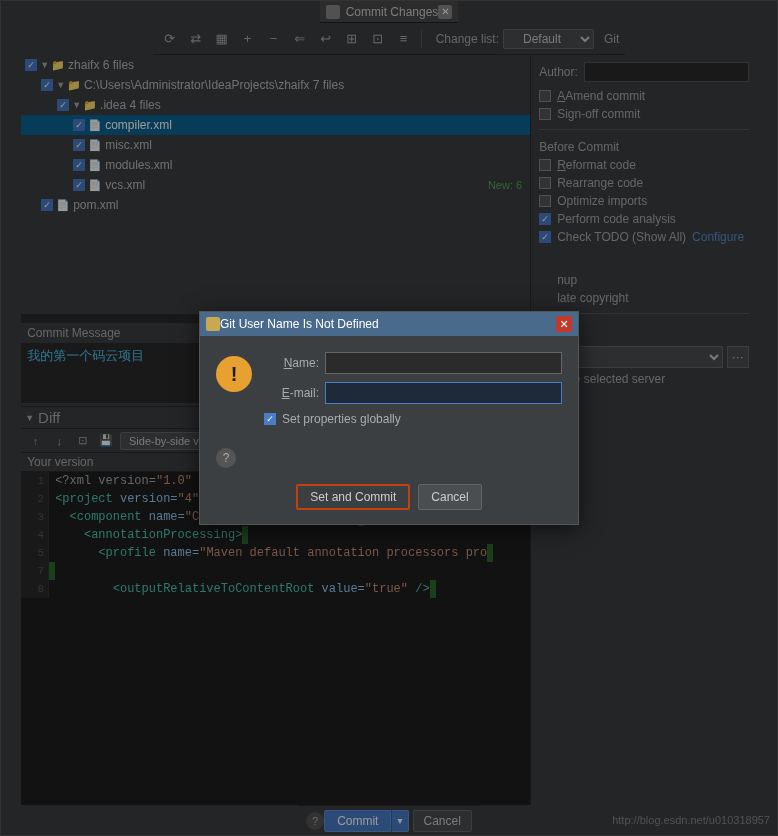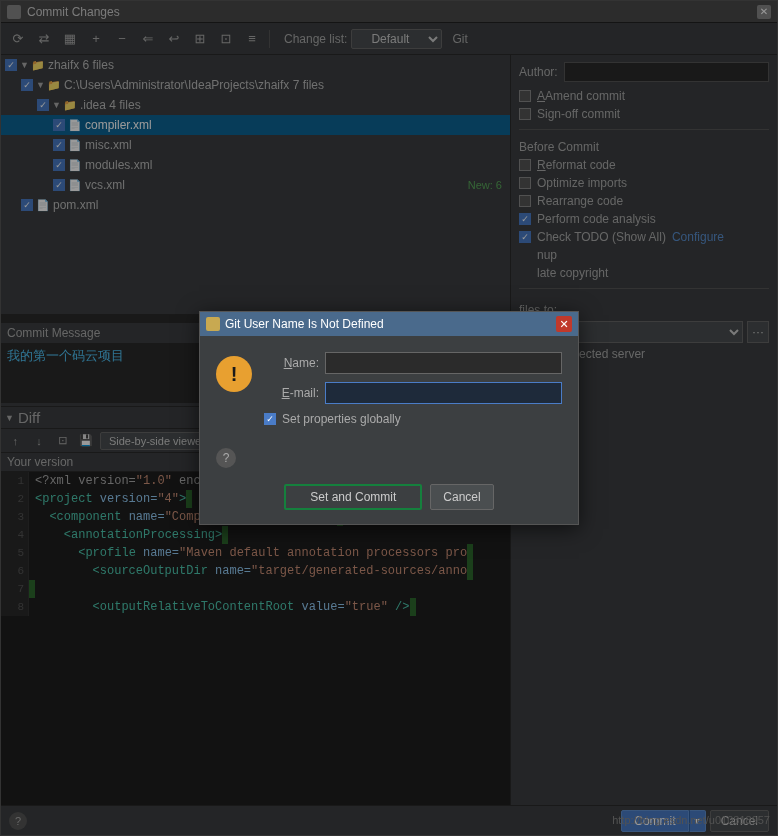--- a/index.html
+++ b/index.html
@@ -15,20 +15,21 @@
     }
 
     
     .main-window {
       width: 778px;
       height: 836px;
       background: #3c3f41;
       display: flex;
       flex-direction: column;
       border: 1px solid #555;
+      align-items: center;
     }
 
     .title-bar {
       background: #4a4a4a;
       height: 22px;
       display: flex;
       align-items: center;
       padding: 0 6px;
       justify-content: space-between;
       border-bottom: 1px solid #222;
@@ -456,21 +457,21 @@
     }
     .dialog-title-bar {
       background: #4a6a8c;
       height: 24px;
       display: flex;
       align-items: center;
       justify-content: space-between;
       padding: 0 6px;
     }
     .dialog-title-left {
-      display: flex; align-items: center; gap: 5px;
+      display: flex; align-items: center; 
     }
     .dialog-title-icon {
       width: 14px; height: 14px;
       background: #c8a951;
       border-radius: 2px;
     }
     .dialog-title-text {
       color: #fff;
       font-size: 12px;
     }
@@ -539,23 +540,23 @@
       margin-bottom: 6px;
     }
     .dialog-actions {
       display: flex;
       justify-content: center;
       gap: 8px;
       padding: 8px 16px 14px;
     }
     .set-commit-btn {
       background: transparent;
-      border: 2px solid #15803d;
-      color: #ccc;
-      padding: 4px 24px;
+      border: 2px solid #c2410c;
+      color: #ccc;
+      padding: 4px 12px;
       font-size: 12px;
       cursor: pointer;
       border-radius: 2px;
       height: 26px;
     }
     .dialog-cancel-btn {
       background: #4a4e50;
       border: 1px solid #666;
       color: #ccc;
       padding: 4px 12px;
@@ -731,25 +732,20 @@
             <span class="line-number">4</span>
             <span class="line-content">    <span class="kw-tag">&lt;annotationProcessing&gt;</span></span>
             <span class="green-bar"></span>
           </div>
           <div class="code-line">
             <span class="line-number">5</span>
             <span class="line-content">      <span class="kw-tag">&lt;profile</span> <span class="kw-attr">name=</span><span class="kw-value">"Maven default annotation processors pro</span></span>
             <span class="green-bar"></span>
           </div>
           <div class="code-line">
-            <span class="line-number">6</span>
-            <span class="line-content">        <span class="kw-tag">&lt;sourceOutputDir</span> <span class="kw-attr">name=</span><span class="kw-value">"target/generated-sources/anno</span></span>
-            <span class="green-bar"></span>
-          </div>
-          <div class="code-line">
             <span class="line-number">7</span>
             <span class="green-bar"></span>
           </div>
           <div class="code-line">
             <span class="line-number">8</span>
             <span class="line-content">        <span class="kw-tag">&lt;outputRelativeToContentRoot</span> <span class="kw-attr">value=</span><span class="kw-value">"true"</span> <span class="kw-tag">/&gt;</span></span>
             <span class="green-bar"></span>
           </div>
         </div>
       </div>
@@ -777,41 +773,41 @@
 
       <div class="before-commit-label">Before Commit</div>
 
       <div class="right-checkbox-row">
         <span class="right-checkbox"></span>
         <span class="right-checkbox-label"><span class="underline">R</span>eformat code</span>
       </div>
 
       <div class="right-checkbox-row">
         <span class="right-checkbox"></span>
-        <span class="right-checkbox-label">Optimize imports</span>
+        <span class="right-checkbox-label">Rearrange code</span>
       </div>
 
       <div class="right-checkbox-row">
         <span class="right-checkbox"></span>
-        <span class="right-checkbox-label">Rearrange code</span>
+        <span class="right-checkbox-label">Optimize imports</span>
       </div>
 
       <div class="right-checkbox-row">
         <span class="right-checkbox checked">✓</span>
         <span class="right-checkbox-label">Perform code analysis</span>
       </div>
 
       <div class="right-checkbox-row">
         <span class="right-checkbox checked">✓</span>
         <span class="right-checkbox-label">Check TODO (Show All)</span>
         <a class="configure-link">Configure</a>
       </div>
 
       <div class="right-checkbox-row">
-        <span class="right-checkbox-label" style="padding-left:18px;">nup</span>
+        <span class="right-checkbox-label" style="padding-left:18px;margin-top:25px;">nup</span>
       </div>
       <div class="right-checkbox-row">
         <span class="right-checkbox-label" style="padding-left:18px;">late copyright</span>
       </div>
 
       <div class="divider-line"></div>
 
       <div class="push-section">
         <div class="right-section-label">files to:</div>
         <div class="push-dropdown-row">

